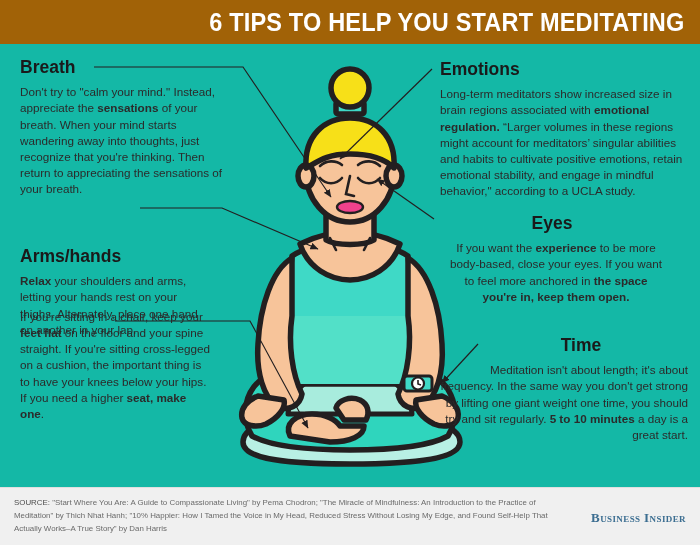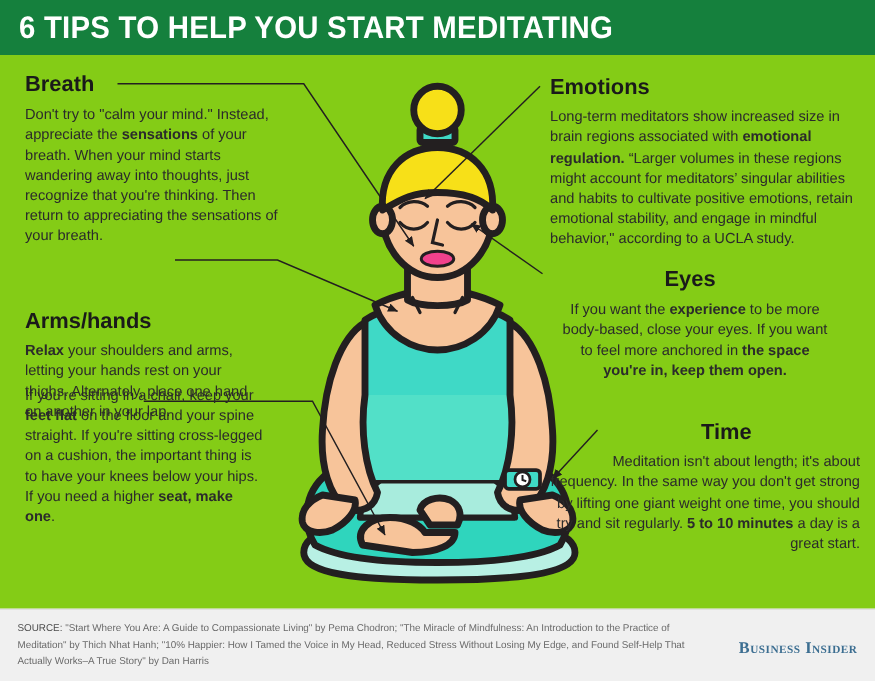--- a/index.html
+++ b/index.html
@@ -7,37 +7,37 @@
     width: 700px; height: 545px;
     font-family: "Liberation Sans", sans-serif;
     background: #f7f7f7;
     overflow: hidden;
   }
   #page { position: relative; width: 700px; height: 545px; background: #f7f7f7; }
 
   
   .header {
     position: absolute; left: 0; top: 0; width: 700px; height: 44px;
-    background: #15803d;
-    display: flex; align-items: center; justify-content: flex-start;
+    background: #a16207;
+    display: flex; align-items: center; justify-content: flex-end;
   }
   .header-title {
     color: #ffffff;
     font-size: 25px;
     font-weight: bold;
     letter-spacing: 0.2px;
     font-family: "Liberation Sans Narrow", "Liberation Sans", sans-serif;
     transform: scaleX(0.94);
     white-space: nowrap;
   }
 
   
   .canvas {
     position: absolute; left: 0; top: 44px; width: 700px; height: 443px;
-    background: #84cc16;
+    background: #14b8a6;
   }
 
   
   .tip { position: absolute; }
   .tip h2 {
     font-size: 17.5px;
     font-weight: bold;
     color: #1a1a1a;
     line-height: 1.1;
     margin-bottom: 7px;

